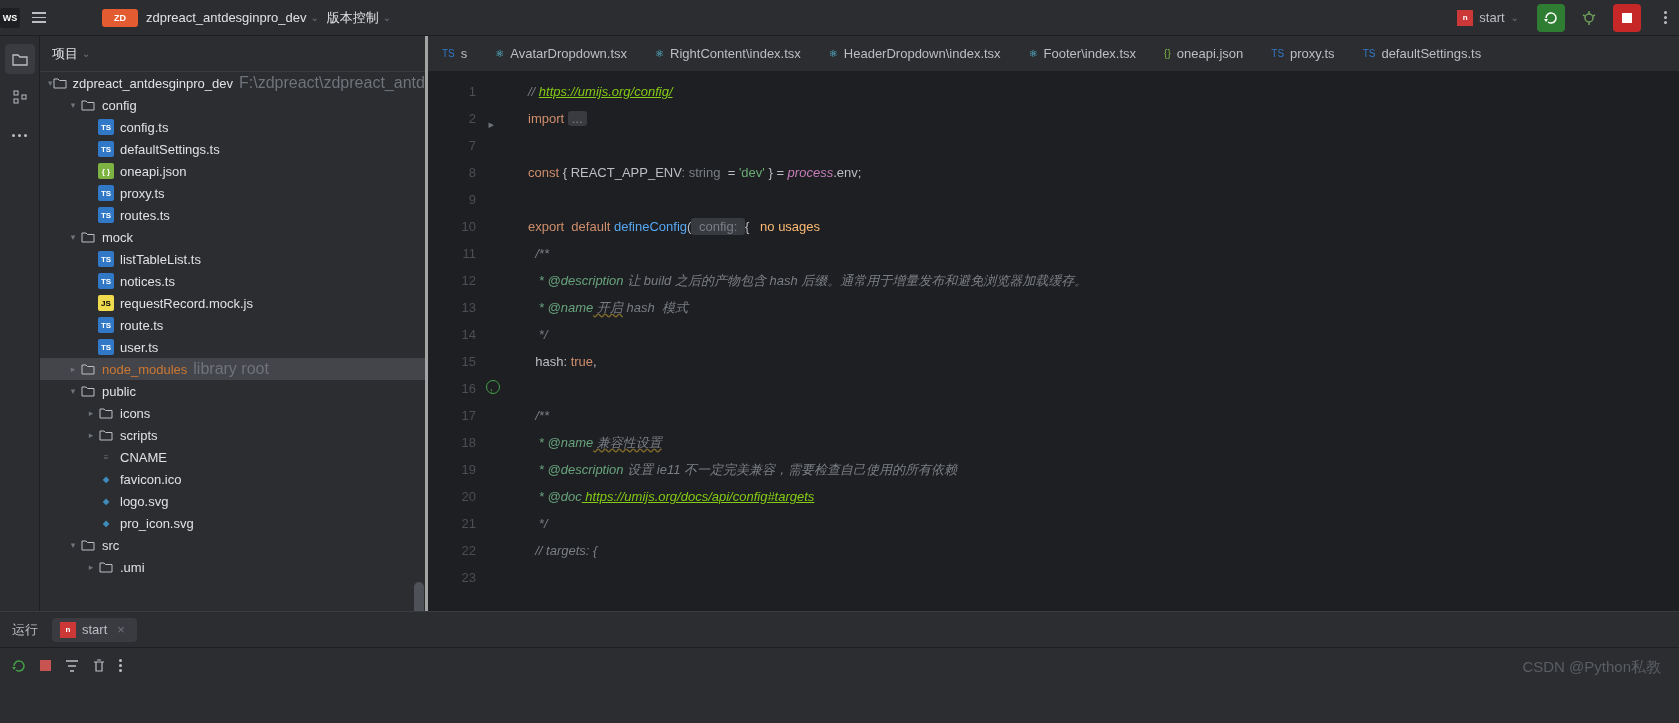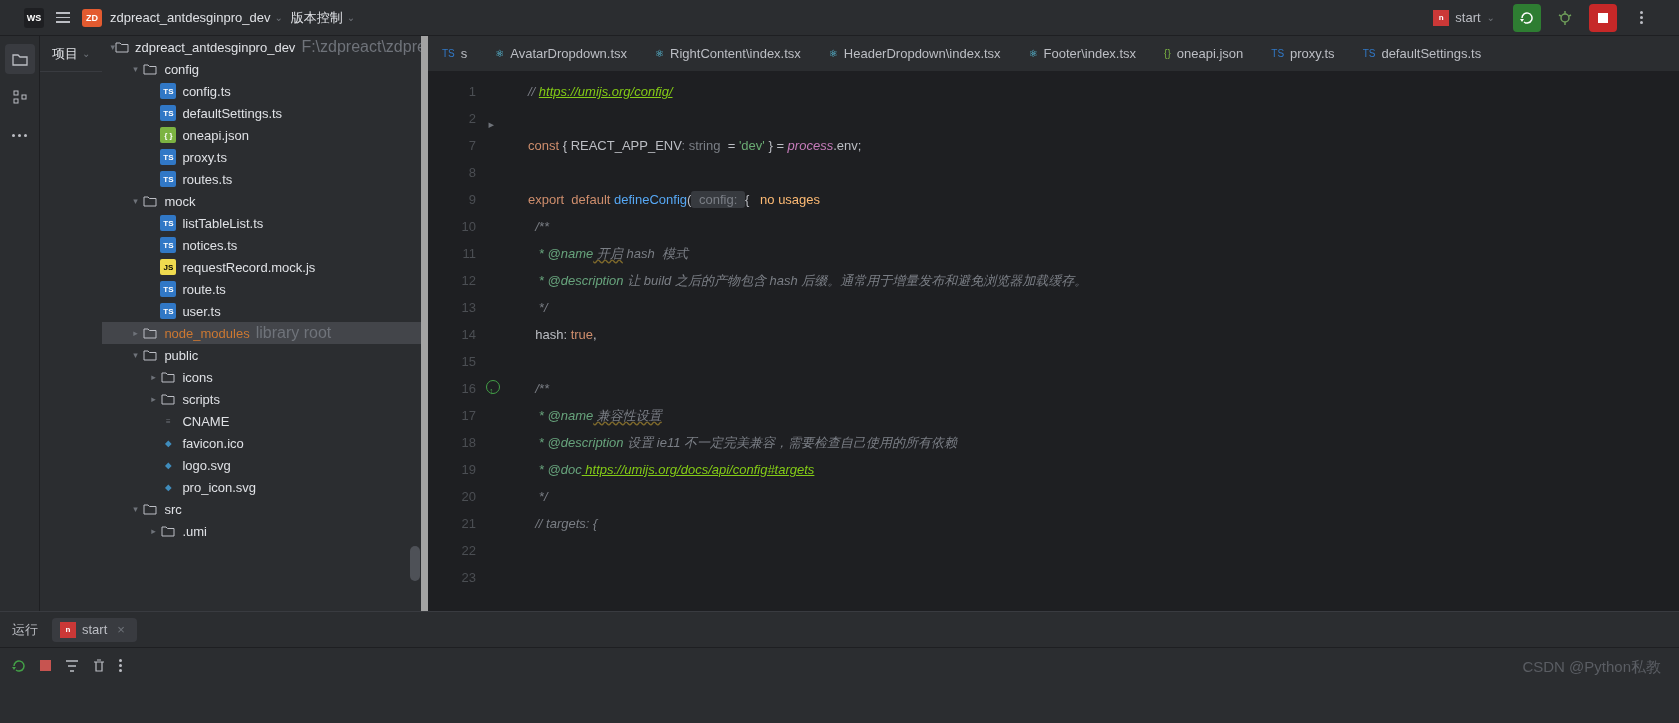--- a/index.html
+++ b/index.html
@@ -1,38 +1,38 @@
 <!DOCTYPE html>
 <html><head>
 <meta charset="utf-8">
 <style>
 * { margin:0; padding:0; box-sizing:border-box; font-family:"Segoe UI",Arial,sans-serif; font-size:13px; }
 body { background:#2b2d30; color:#bcbec4; overflow:hidden; width:1679px; height:723px; position:relative; }
-.titlebar { height:36px; background:#2b2d30; display:flex; align-items:center; padding:0 24px; gap:8px; border-bottom:1px solid #1e1f22; }
+.titlebar { height:36px; background:#2b2d30; display:flex; align-items:center; padding:0 0; gap:8px; border-bottom:1px solid #1e1f22; }
 .ws-badge { width:20px; height:20px; background:#1e1f22; border-radius:3px; display:flex; align-items:center; justify-content:center; font-size:9px; font-weight:bold; color:#fff; }
 .hamburger { display:flex; flex-direction:column; gap:3px; padding:4px; cursor:pointer; }
 .hamburger span { width:14px; height:1.5px; background:#bcbec4; }
-.proj-badge { width:20px; height:18px; background:#e35b30; border-radius:3px; display:flex; align-items:center; justify-content:center; font-size:9px; font-weight:bold; color:#fff; }
+.proj-badge { width:36px; height:18px; background:#e35b30; border-radius:3px; display:flex; align-items:center; justify-content:center; font-size:9px; font-weight:bold; color:#fff;margin-left:44px; }
 .dd { display:flex; align-items:center; gap:4px; cursor:pointer; color:#dfe1e5; }
 .chev { font-size:10px; color:#6f737a; }
 .titlebar-right { margin-left:auto; display:flex; align-items:center; gap:10px; }
 .start-btn { display:flex; align-items:center; gap:6px; padding:4px 8px; border-radius:4px; cursor:pointer; }
 .npm-ico { width:16px; height:16px; background:#cb3837; display:flex; align-items:center; justify-content:center; font-size:8px; font-weight:bold; color:#fff; }
 .iconbtn { width:28px; height:28px; display:flex; align-items:center; justify-content:center; border-radius:4px; cursor:pointer; }
 .run-green { background:#2e7d32; }
 .stop-red { background:#c62828; }
 .dots-v { display:flex; flex-direction:column; gap:2px; }
 .dots-v span { width:3px; height:3px; background:#bcbec4; border-radius:50%; }
 .main { display:flex; height:575px; }
 .leftbar { width:40px; background:#2b2d30; display:flex; flex-direction:column; align-items:center; padding-top:8px; gap:8px; border-right:1px solid #1e1f22; }
 .leftbar .active { background:#393b40; border-radius:4px; }
 .lb-item { width:30px; height:30px; display:flex; align-items:center; justify-content:center; cursor:pointer; }
 .dots-h { display:flex; gap:3px; }
 .dots-h span { width:3px; height:3px; background:#bcbec4; border-radius:50%; }
-.tree-panel { width:388px; background:#2b2d30; border-right:7px solid #a3a3a3; display:flex; flex-direction:row; }
+.tree-panel { width:388px; background:#2b2d30; border-right:3px solid #a3a3a3; display:flex; flex-direction:column; }
 .tree-header { height:36px; display:flex; align-items:center; padding:0 12px; border-bottom:1px solid #393b40; }
 .tree-header .ttl { color:#dfe1e5; font-weight:500; }
 .tree-body { overflow:auto; flex:1; position:relative; }
 .tree-row { height:22px; display:flex; align-items:center; cursor:pointer; white-space:nowrap; }
 .tree-row.sel { background:#43454a; }
 .arrow { width:14px; display:inline-flex; justify-content:center; color:#6f737a; font-size:9px; }
 .fico { width:16px; height:16px; margin-right:6px; display:inline-flex; align-items:center; justify-content:center; border-radius:2px; font-size:8px; font-weight:bold; }
 .fico.folder { color:#bcbec4; }
 .fico.ts { background:#3178c6; color:#fff; }
 .fico.json { background:#7cb342; color:#fff; }
@@ -377,27 +377,28 @@
           <div class="ln">17</div>
           <div class="ln">18</div>
           <div class="ln">19</div>
           <div class="ln">20</div>
           <div class="ln">21</div>
           <div class="ln">22</div>
           <div class="ln">23</div>
         </div>
       <div class="code">
         <div class="cl"><span class="c-comment">// </span><span class="c-link">https://umijs.org/config/</span></div>
+        <div class="cl"><span class="c-kw">import</span> <span class="c-fold">...</span></div>
         <div class="cl"></div>
         <div class="cl"><span class="c-kw">const</span><span> { REACT_APP_ENV</span><span class="c-type">: string</span><span>  = </span><span class="c-str">'dev'</span><span> } = </span><span class="c-var">process</span><span>.env;</span></div>
         <div class="cl"></div>
         <div class="cl"><span class="c-kw">export  default </span><span class="c-fn">defineConfig</span><span>(</span><span class="c-param"> config: </span><span>{</span><span class="c-hint">   no usages</span></div>
         <div class="cl"><span class="c-comment">  <span>/**</span></span></div>
+        <div class="cl"><span class="c-comment">  <span class="c-tag"> * @description</span><span class="c-cn"> 让 build 之后的产物包含 hash 后缀。通常用于增量发布和避免浏览器加载缓存。</span></span></div>
         <div class="cl"><span class="c-comment">  <span class="c-tag"> * @name</span><span class="c-cn c-cn-u"> 开启</span><span> hash </span><span class="c-cn"> 模式</span></span></div>
-        <div class="cl"><span class="c-comment">  <span class="c-tag"> * @description</span><span class="c-cn"> 让 build 之后的产物包含 hash 后缀。通常用于增量发布和避免浏览器加载缓存。</span></span></div>
         <div class="cl"><span class="c-comment">  <span> */</span></span></div>
         <div class="cl">  <span class="c-prop">hash</span><span>: </span><span class="c-kw">true</span><span>,</span></div>
         <div class="cl"></div>
         <div class="cl"><span class="c-comment">  <span>/**</span></span></div>
         <div class="cl"><span class="c-comment">  <span class="c-tag"> * @name</span><span class="c-cn c-cn-u"> 兼容性设置</span></span></div>
         <div class="cl"><span class="c-comment">  <span class="c-tag"> * @description</span><span class="c-cn"> 设置 ie11 不一定完美兼容，需要检查自己使用的所有依赖</span></span></div>
         <div class="cl"><span class="c-comment">  <span class="c-tag"> * @doc</span><span class="c-link"> https://umijs.org/docs/api/config#targets</span></span></div>
         <div class="cl"><span class="c-comment">  <span> */</span></span></div>
         <div class="cl"><span class="c-comment">  <span>// targets: {</span></span></div>
       </div>

